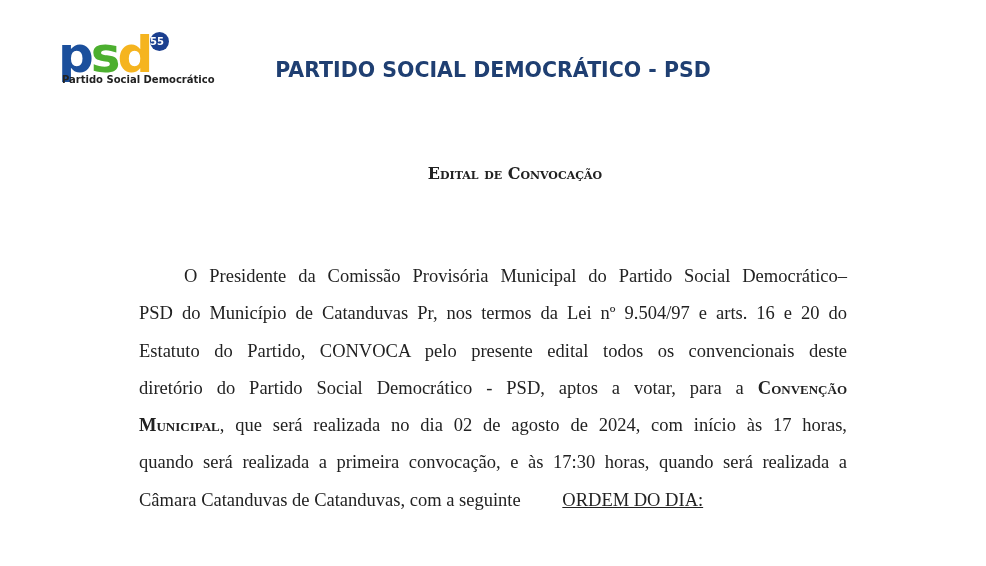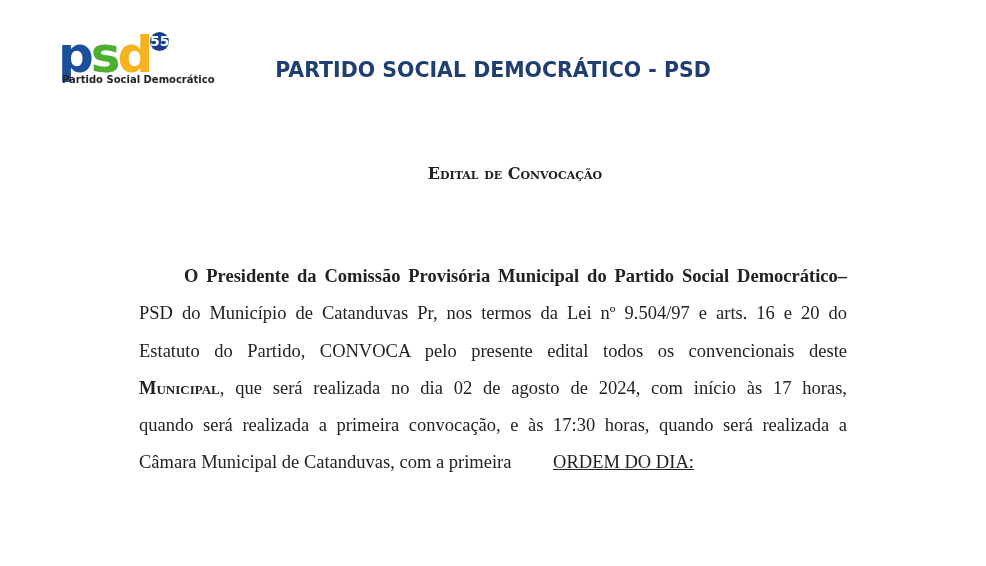--- a/index.html
+++ b/index.html
@@ -40,23 +40,23 @@
       position: absolute;
       left: 92px;
       top: 2px;
       width: 19px;
       height: 19px;
       border-radius: 50%;
       background: #1b3f8f;
       color: #ffffff;
       font-family: "DejaVu Sans", "Liberation Sans", sans-serif;
       font-weight: bold;
-      font-size: 14px;
+      font-size: 10px;
       line-height: 19px;
-      text-align: center;
+      text-align: left;
     }
     .logo-caption {
       position: absolute;
       left: 4px;
       top: 44px;
       font-family: "DejaVu Sans", "Liberation Sans", sans-serif;
       font-size: 10px;
       font-weight: bold;
       color: #222222;
       white-space: nowrap;
@@ -100,21 +100,20 @@
       white-space: nowrap;
       text-align: justify;
       text-align-last: justify;
       height: 37.3px;
     }
     .line.last {
       text-align-last: left;
     }
     .line.first {
       padding-left: 45px;
-      font-weight: bold;
     }
     .smallcaps-bold {
       font-weight: bold;
       font-variant: small-caps;
     }
     .underline {
       text-decoration: underline;
       margin-left: 37px;
     }
   </style>
@@ -137,21 +136,24 @@
   <span class="line first">
     <span>O Presidente da Comissão Provisória Municipal do Partido Social Democrático–</span>
   </span>
   <span class="line">
     <span>PSD do Município de Catanduvas Pr, nos termos da Lei nº 9.504/97 e arts. 16 e 20 do</span>
   </span>
   <span class="line">
     <span>Estatuto do Partido, CONVOCA pelo presente edital todos os convencionais deste</span>
   </span>
   <span class="line">
+    <span>diretório do Partido Social Democrático - PSD, aptos a votar, para a </span><span class="smallcaps-bold">Convenção</span>
+  </span>
+  <span class="line">
     <span class="smallcaps-bold">Municipal</span><span>, que será realizada no dia 02 de agosto de 2024, com início às 17 horas,</span>
   </span>
   <span class="line">
     <span>quando será realizada a primeira convocação, e às 17:30 horas, quando será realizada a</span>
   </span>
   <span class="line last">
-    <span>Câmara Municipal de Catanduvas, com a primeira </span><span class="underline">ORDEM DO DIA:</span>
+    <span>Câmara Catanduvas de Catanduvas, com a seguinte </span><span class="underline">ORDEM DO DIA:</span>
   </span>
 </div>
 
 </body></html>

